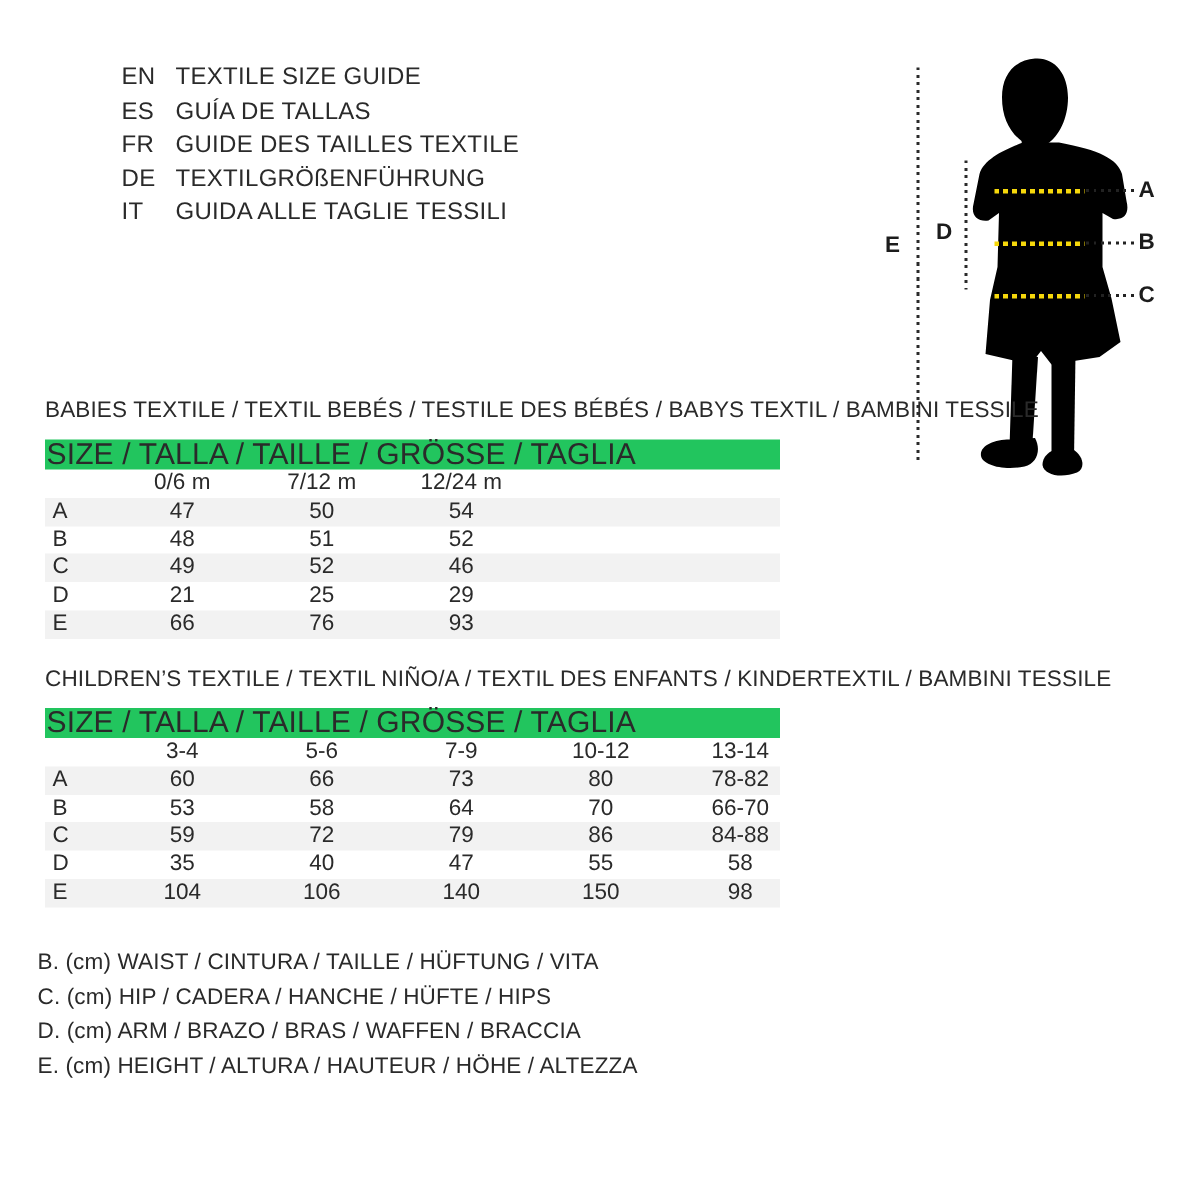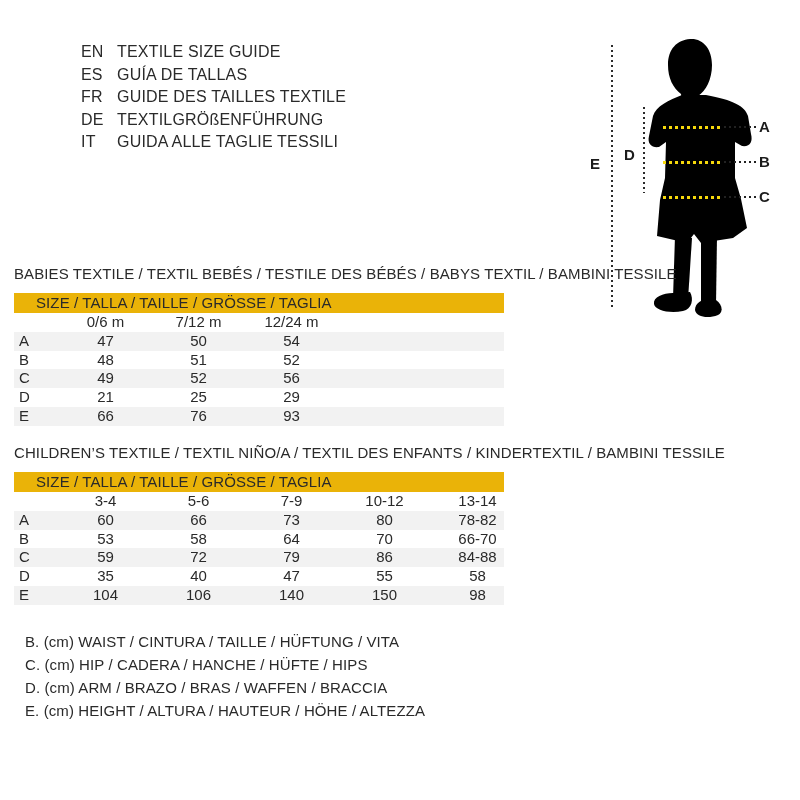--- a/index.html
+++ b/index.html
@@ -33,28 +33,28 @@
   .meas-black {
     height:2px; width:34px; left:724px;
     background:repeating-linear-gradient(90deg,#222 0 2px,transparent 2px 5px);
   }
   .meas-label { left:759px; }
   .a-y { top:126px; } .a-b { top:126px; } .a-l { top:118px; }
   .b-y { top:161px; } .b-b { top:161px; } .b-l { top:153px; }
   .c-y { top:196px; } .c-b { top:196px; } .c-l { top:188px; }
 
   
-  .section { width:490px; left:14px; }
+  .section { width:490px; left:30px; }
   .babies-section { top:265px; }
   .children-section { top:444px; }
   .section-title { font-size:15px; line-height:18px; letter-spacing:0.1px; white-space:nowrap; }
   .table { margin-top:10px; width:490px; }
   .size-bar {
-    background:#eab308; height:20px; line-height:20px;
-    padding-left:22px; font-size:15px; letter-spacing:0.1px;
+    background:#22c55e; height:20px; line-height:20px;
+    padding-left:1px; font-size:20px; letter-spacing:0.1px;
   }
   .trow { display:flex; height:18.8px; line-height:18.8px; font-size:15px; }
   .trow.alt { background:#f2f2f2; }
   .cell { flex:0 0 auto; }
   .cell.rlabel { width:40px; padding-left:5px; }
   .cell.val { width:93px; text-align:center; }
 
   
   .legend { left:25px; top:630px; }
   .legend-line { font-size:15px; line-height:23px; letter-spacing:0.1px; white-space:nowrap; }
@@ -156,21 +156,21 @@
     <div class="trow">
       <span class="cell rlabel">B</span>
       <span class="cell val">48</span>
       <span class="cell val">51</span>
       <span class="cell val">52</span>
     </div>
     <div class="trow alt">
       <span class="cell rlabel">C</span>
       <span class="cell val">49</span>
       <span class="cell val">52</span>
-      <span class="cell val">56</span>
+      <span class="cell val">46</span>
     </div>
     <div class="trow">
       <span class="cell rlabel">D</span>
       <span class="cell val">21</span>
       <span class="cell val">25</span>
       <span class="cell val">29</span>
     </div>
     <div class="trow alt">
       <span class="cell rlabel">E</span>
       <span class="cell val">66</span>

